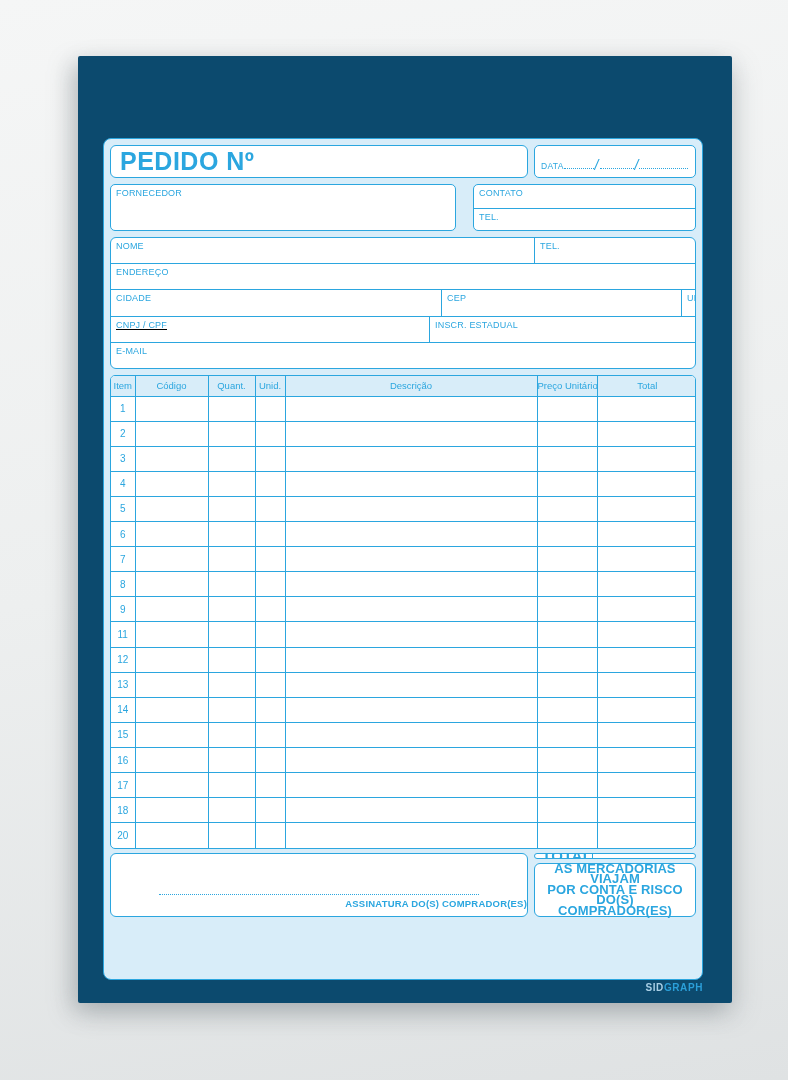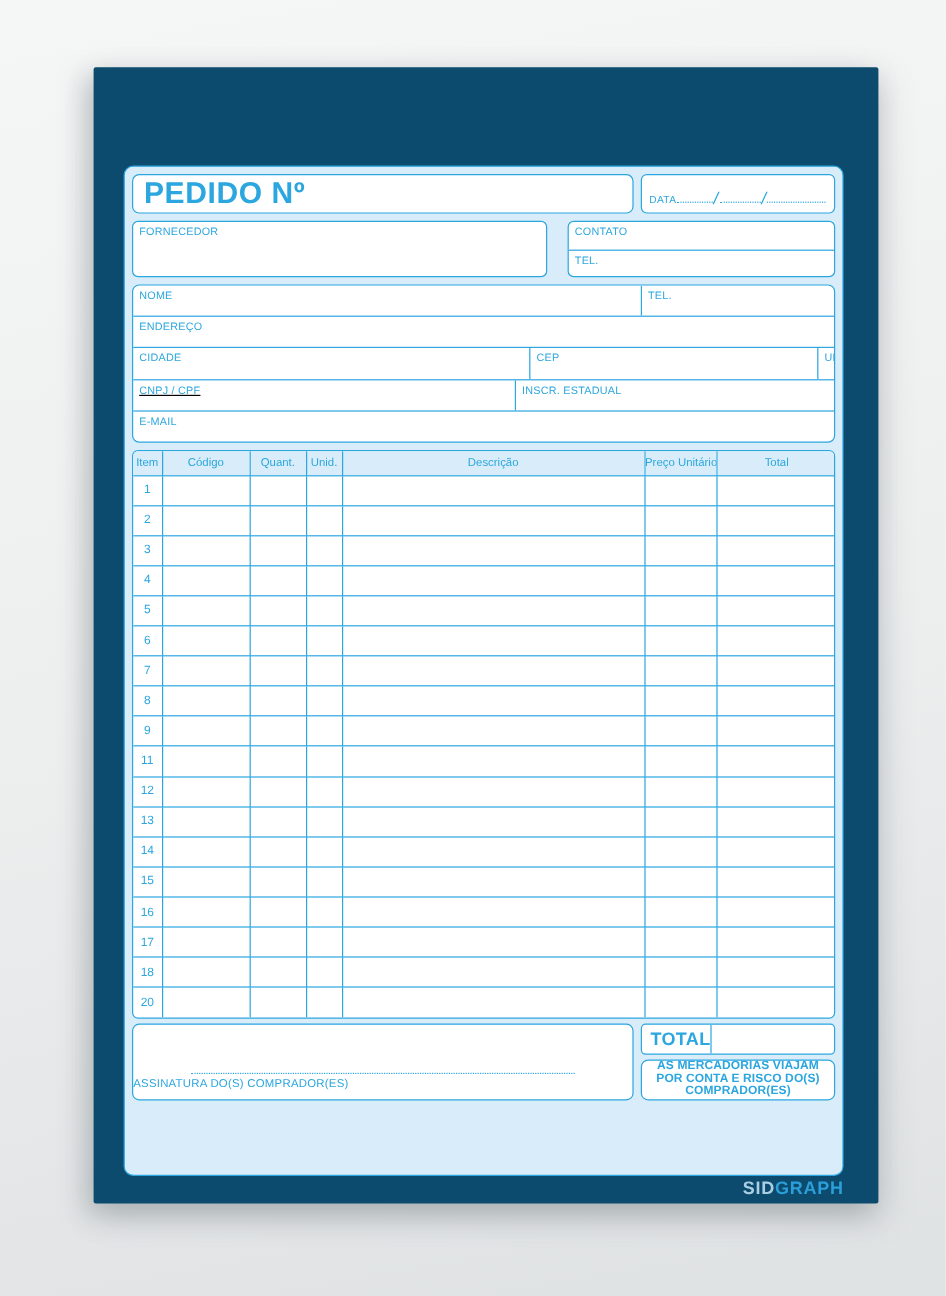--- a/index.html
+++ b/index.html
@@ -59,28 +59,28 @@
   th:last-child,td:last-child{border-right:none;}
   tbody tr:last-child td{border-bottom:none;}
   thead tr{height:20px;}
   thead th{background:var(--light-fill);color:var(--accent);font-weight:normal;font-size:9.5px;letter-spacing:0;white-space:nowrap;vertical-align:middle;}
   tbody tr{height:22.6px;}
   td.c-item{color:var(--accent);font-size:10px;text-align:center;vertical-align:middle;}
   
   .footer-row{display:flex;gap:6px;height:64px;}
   .signature-box{width:418px;position:relative;border-radius:6px;}
   .sig-line{position:absolute;left:48px;right:48px;bottom:21px;border-top:1px dotted var(--accent);}
-  .sig-label{position:absolute;bottom:7px;left:0;width:100%;text-align:left;font-size:9.5px;color:var(--accent);letter-spacing:.2px;}
+  .sig-label{position:absolute;bottom:7px;left:0;width:100%;text-align:right;font-size:9.5px;color:var(--accent);letter-spacing:.2px;font-weight:bold;}
   .footer-right{flex:1;display:flex;flex-direction:column;gap:4px;}
   .total-box{height:26px;display:flex;border-radius:4px;overflow:hidden;}
   .total-label{width:58px;border-right:1px solid var(--accent);display:flex;align-items:center;padding-left:7px;font-size:15px;font-weight:bold;color:var(--accent);letter-spacing:.3px;}
   .total-value{flex:1;}
-  .notice-box{flex:1;border-radius:6px;display:flex;flex-direction:column;justify-content:center;text-align:center;color:var(--accent);font-weight:bold;font-size:10px;line-height:10.5px;letter-spacing:.1px;}
-  
-  .brand{position:absolute;right:29px;top:926px;font-size:15px;font-weight:800;letter-spacing:.6px;white-space:nowrap;}
+  .notice-box{flex:1;border-radius:6px;display:flex;flex-direction:column;justify-content:center;text-align:center;color:var(--accent);font-weight:bold;font-size:13px;line-height:10.5px;letter-spacing:.1px;}
+  
+  .brand{position:absolute;right:29px;top:926px;font-size:10px;font-weight:800;letter-spacing:.6px;white-space:nowrap;}
   .brand-sid{color:var(--brand-light);}
   .brand-graph{color:var(--brand-dark);}
 </style>
 </head>
 <body>
 
 <div class="paper">
   <div class="form">
 
     <div class="header-row">

